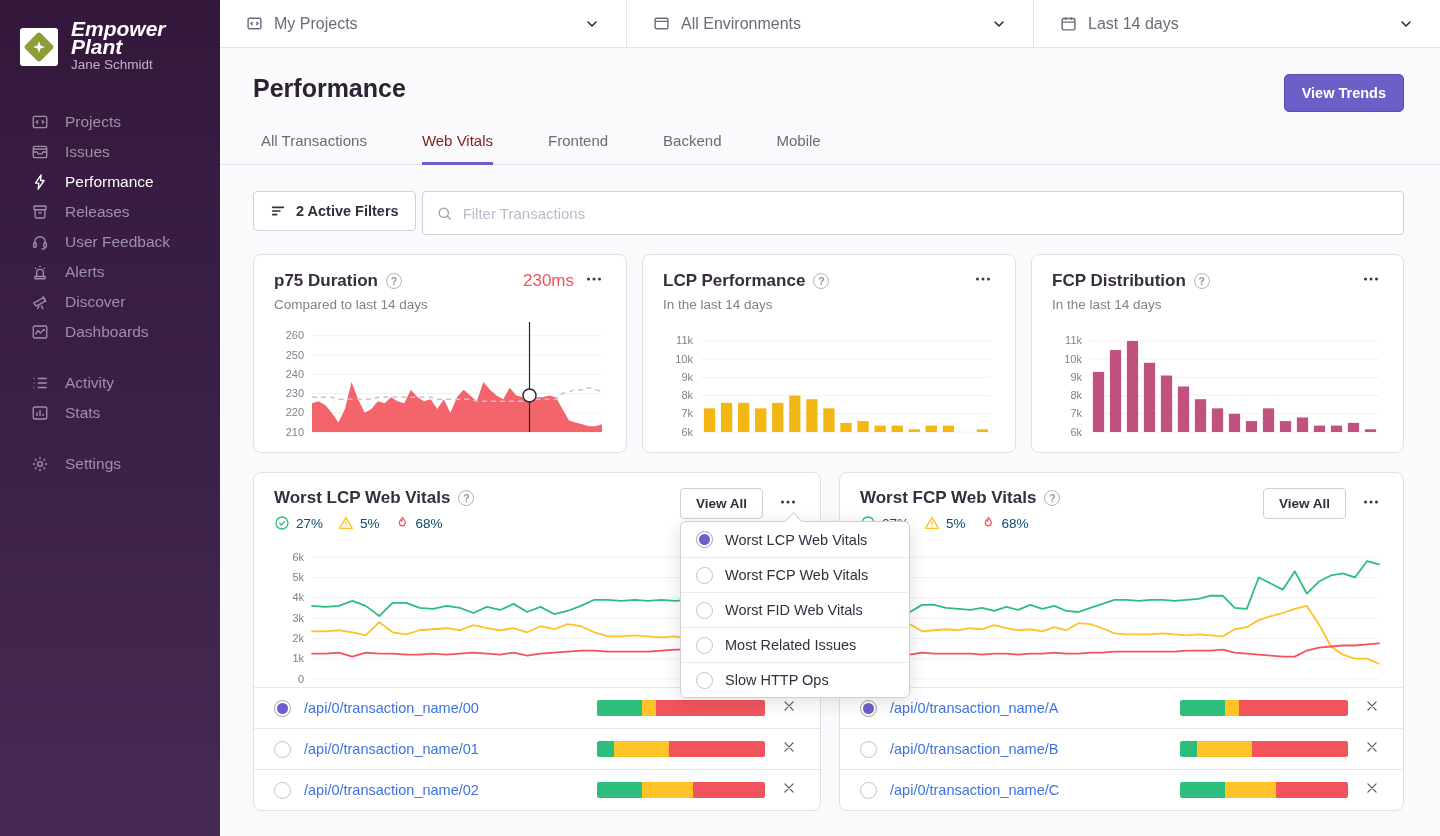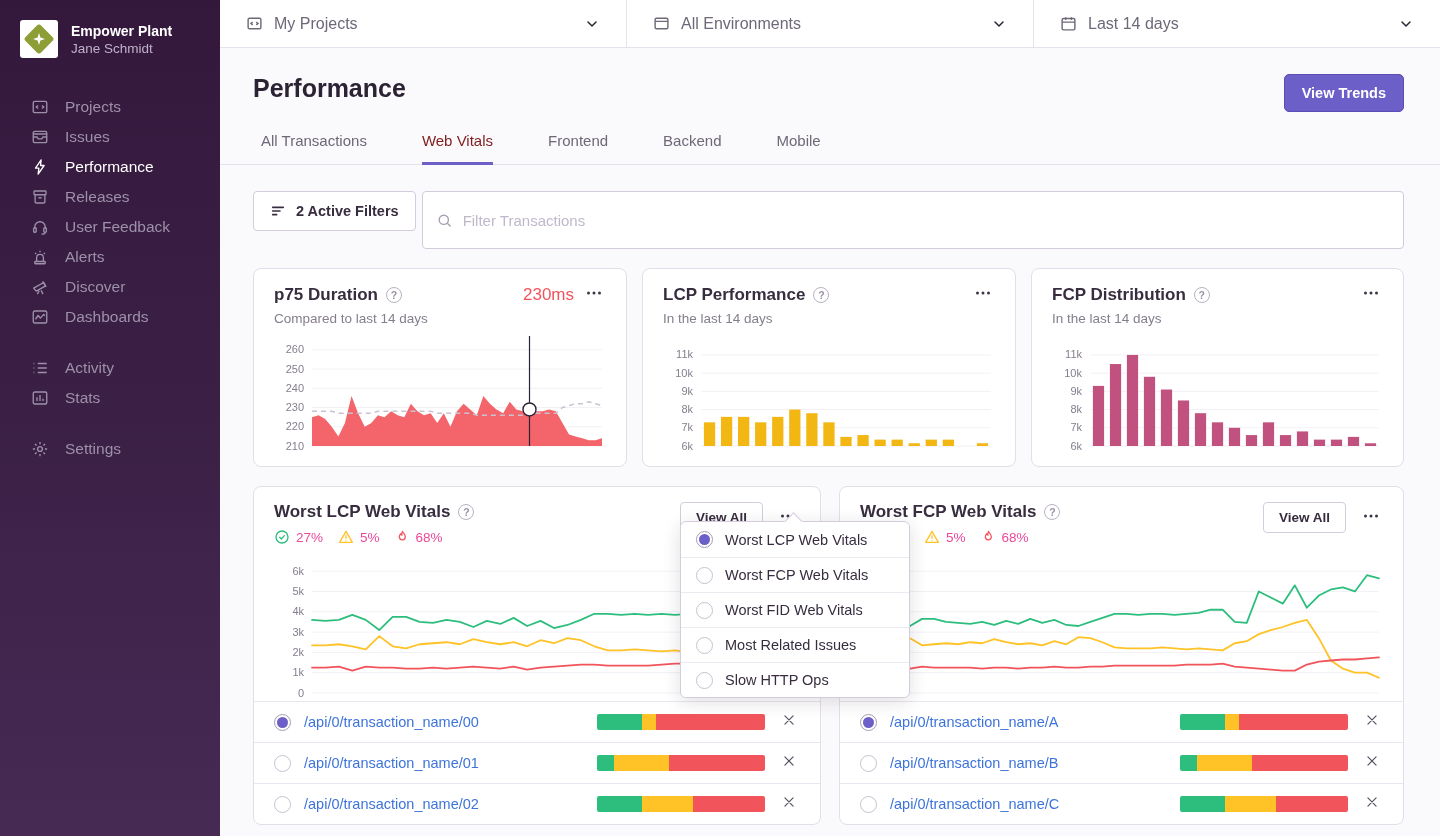--- a/index.html
+++ b/index.html
@@ -5,21 +5,21 @@
   * { margin:0; padding:0; box-sizing:border-box; }
   html,body { width:1440px; height:836px; overflow:hidden; }
   body { font-family:"Liberation Sans", sans-serif; display:flex; background:#FAF9FB; position:relative; color:#2B2233; }
 
   
   .sidebar { width:220px; flex-shrink:0; background:linear-gradient(180deg,#34183C 0%,#3C2147 55%,#472A54 100%); }
   .org { display:flex; gap:13px; padding:20px 0 0 20px; align-items:center; }
   .logo { width:38px; height:38px; background:#fff; border-radius:3px; position:relative; flex-shrink:0; }
   .logo .diamond { position:absolute; left:8px; top:8px; width:22px; height:22px; background:#8C9E35; transform:rotate(45deg); border-radius:3px; }
   .logo svg { position:absolute; left:11px; top:11px; }
-  .org-text .org-name { color:#fff; font-weight:bold; font-size:14px; line-height:18px; }
+  .org-text .org-name { color:#fff; font-weight:bold; font-size:21px; line-height:18px;font-style:italic; }
   .org-text .org-user { color:#BFB2CB; font-size:13.5px; line-height:17px; }
   .nav { margin-top:34px; }
   .nav-item { display:flex; align-items:center; gap:16px; padding:6px 0 6px 31px; font-size:15.5px; color:#9D90AA; cursor:pointer; }
   .nav-item svg { flex-shrink:0; }
   .nav-item.active { color:#FFFFFF; }
   .nav-gap { height:21px; }
 
   
   .main { flex:1; display:flex; flex-direction:column; }
   .topbar { height:48px; background:#fff; border-bottom:1px solid #E7E1EC; display:flex; flex-shrink:0; }
@@ -31,41 +31,41 @@
   .page-title { font-size:25px; font-weight:bold; color:#2B2233; }
   .view-trends { background:#6C5FC7; border:1px solid #5B4CB8; color:#fff; font-weight:bold; font-size:14.5px; padding:10px 17px; border-radius:5px; cursor:pointer; font-family:inherit; }
 
   .tabs { display:flex; gap:55px; padding:20px 36px 0 41px; border-bottom:1px solid #E7E1EC; }
   .tab { font-size:15px; color:#6E6878; padding-bottom:13px; cursor:pointer; border-bottom:3px solid transparent; margin-bottom:-1px; }
   .tab.active { color:#7f1d1d; border-bottom-color:#6C5FC7; }
 
   .content { padding:26px 36px 0 33px; }
   .filter-row { display:flex; gap:6px; margin-bottom:19px; }
   .filters-btn { display:flex; align-items:center; gap:10px; background:#fff; border:1px solid #D4CCDD; border-radius:4px; height:40px; padding:0 16px; font-weight:bold; font-size:14.5px; color:#372D3F; cursor:pointer; font-family:inherit; }
-  .search { flex:1; display:flex; align-items:center; gap:10px; background:#fff; border:1px solid #D4CCDD; border-radius:4px; height:58px; padding:0 13px; }
+  .search { flex:1; display:flex; align-items:center; gap:10px; background:#fff; border:1px solid #D4CCDD; border-radius:4px; height:44px; padding:0 13px; }
   .search input { border:none; outline:none; flex:1; font-size:15px; font-family:inherit; color:#2B2233; background:transparent; }
   .search input::placeholder { color:#C1B8CB; }
 
   .card { background:#fff; border:1px solid #E4DEE9; border-radius:8px; }
   .grid3 { display:grid; grid-template-columns:1fr 1fr 1fr; gap:15px; margin-bottom:19px; }
   .grid2 { display:grid; grid-template-columns:568px 1fr; gap:18px; }
   .card-pad { padding:15px 20px 12px 20px; }
   .title-row { display:flex; align-items:center; gap:8px; }
   .card-title { font-size:17px; font-weight:bold; color:#372D3F; }
   .help { width:16px; height:16px; border:1.5px solid #B9B1C3; border-radius:50%; color:#9A92A5; font-size:10.5px; font-weight:bold; display:grid; place-items:center; flex-shrink:0; }
   .card-value { margin-left:auto; font-size:17px; color:#F2545B; }
   .dots { color:#3E3446; cursor:pointer; padding:2px 4px; }
   .dots.push { margin-left:auto; }
   .card-sub { color:#857E8D; font-size:13.5px; margin-top:5px; }
   .chart-sm { height:120px; margin-top:8px; }
   .chart-lg { height:150px; margin-top:6px; }
   .view-all { background:#fff; border:1px solid #D4CCDD; border-radius:4px; font-weight:bold; font-size:13.5px; color:#372D3F; padding:7px 15px; cursor:pointer; font-family:inherit; }
   .vitals-head { display:flex; align-items:flex-start; }
   .vitals-titles { flex:1; }
-  .vitals-meta { display:flex; align-items:center; gap:6px; margin-top:7px; font-size:13.5px; color:#ec4899; }
+  .vitals-meta { display:flex; align-items:center; gap:6px; margin-top:7px; font-size:13.5px; color:#0c4a6e; }
   .vitals-meta .pct { margin-right:9px; }
   .head-actions { display:flex; align-items:center; gap:13px; }
 
   .tx-row { display:flex; align-items:center; gap:13px; height:41px; padding:0 20px; border-top:1px solid #EAE5EF; }
   .radio { width:17px; height:17px; border-radius:50%; border:1.5px solid #C8C0D0; flex-shrink:0; position:relative; cursor:pointer; background:#fff; }
   .radio.selected { border-color:#A79BB2; }
   .radio.selected::after { content:""; position:absolute; inset:2px; border-radius:50%; background:#6C5FC7; }
   .tx-link { color:#3D74DB; font-size:14.5px; cursor:pointer; }
   .tx-bar { margin-left:auto; width:168px; height:16px; border-radius:2px; overflow:hidden; display:flex; flex-shrink:0; }
   .tx-bar span { height:100%; }

